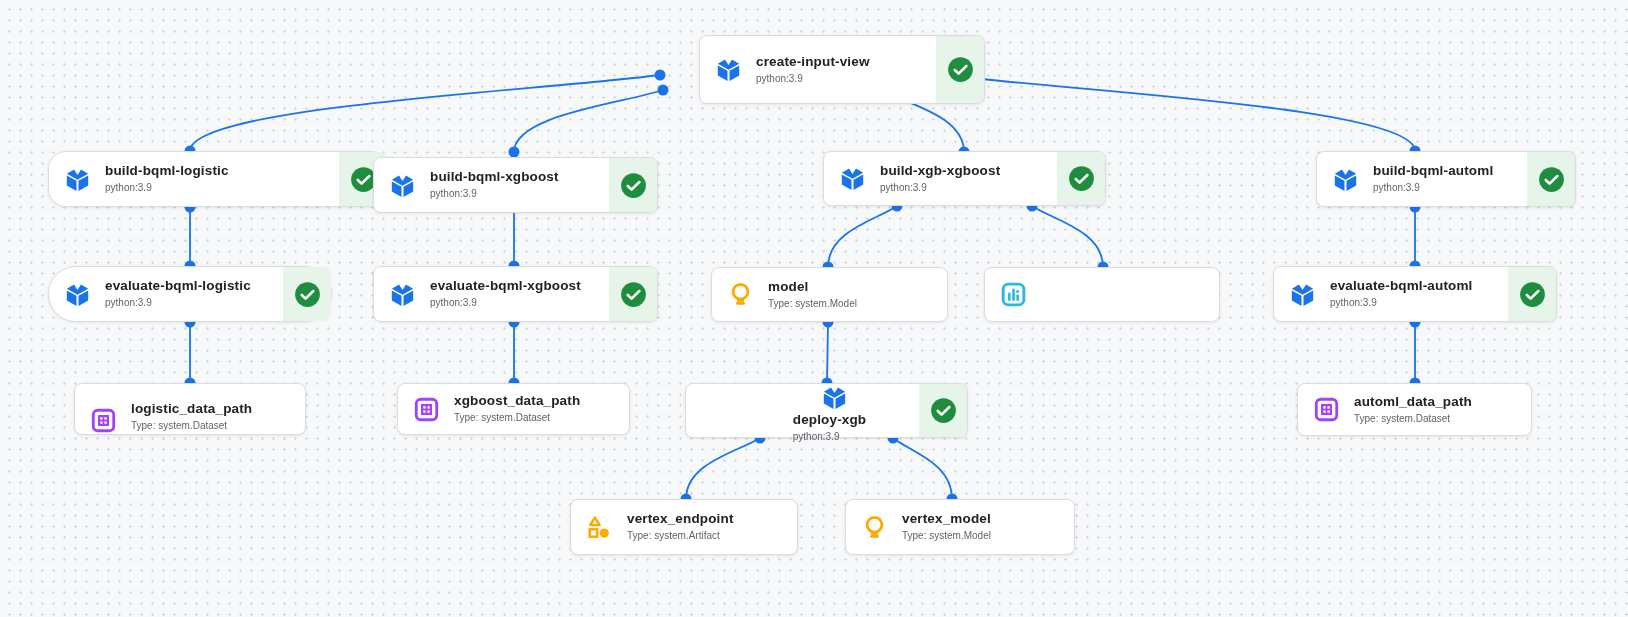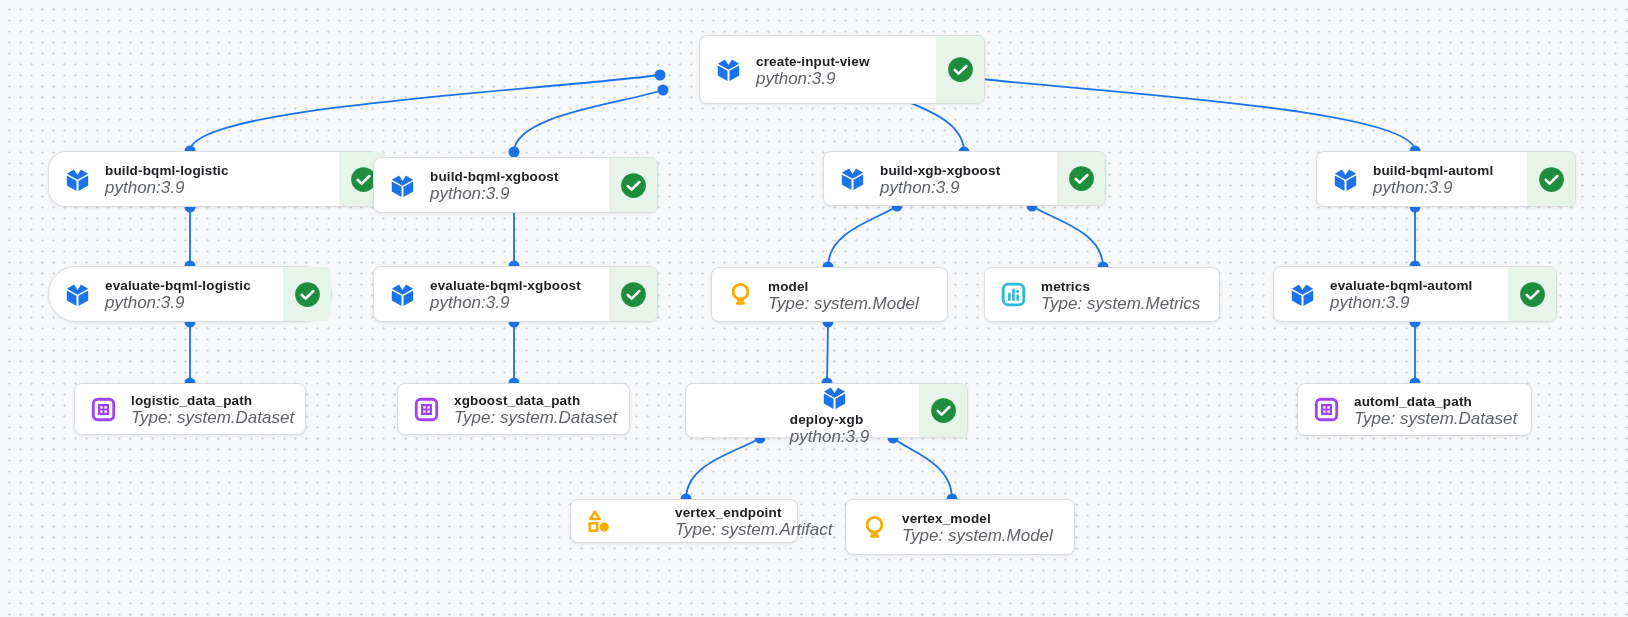--- a/index.html
+++ b/index.html
@@ -21,21 +21,21 @@
   .edge-dot{fill:var(--edge);}
   .node{
     position:absolute; box-sizing:border-box; display:flex; align-items:center;
     background:#fff; border:1px solid var(--card-border); border-radius:8px;
     box-shadow:0 1px 3px rgba(60,64,67,.10); cursor:pointer;
   }
   .node .icon{width:27px; height:27px; margin-left:15px; flex:0 0 27px; display:flex; align-items:center; justify-content:center;}
   .node .icon svg{width:27px; height:27px; display:block;}
   .node .texts{margin-left:14px; min-width:0; padding-right:8px;}
   .node .title{font-size:13.5px; font-weight:700; color:var(--title); letter-spacing:.15px; white-space:nowrap; line-height:17px;}
-  .node .subtitle{font-size:17px; color:var(--subtitle); white-space:nowrap; line-height:16px; margin-top:1px;font-style:italic;}
+  .node .subtitle{font-size:10px; color:var(--subtitle); white-space:nowrap; line-height:16px; margin-top:1px;}
   .node .status{
     position:absolute; top:0; right:0; bottom:0; width:48px;
     background:var(--check-bg); border-radius:0 7px 7px 0;
     display:flex; align-items:center; justify-content:center;
   }
   .node .status svg{width:27px; height:27px; display:block;}
 </style>
 </head>
 <body>
 
@@ -259,24 +259,20 @@
       <div class="node" style="left: 984px; top: 267px; width: 236px; height: 55px;">
     <span class="icon">
           <svg viewBox="0 0 24 24" xmlns="http://www.w3.org/2000/svg">
        <rect x="2.8" y="2.8" width="18.4" height="18.4" rx="4.6" fill="none" stroke="#2bb9d9" stroke-width="2.6"></rect>
        <line x1="8.3" y1="11.4" x2="8.3" y2="16.6" stroke="#2bb9d9" stroke-width="2.3" stroke-linecap="round"></line>
        <line x1="12" y1="7.8" x2="12" y2="16.6" stroke="#2bb9d9" stroke-width="2.3" stroke-linecap="round"></line>
        <line x1="15.7" y1="12.9" x2="15.7" y2="16.6" stroke="#2bb9d9" stroke-width="2.3" stroke-linecap="round"></line>
        <circle cx="15.7" cy="9.3" r="1.35" fill="#2bb9d9"></circle>
      </svg>
         </span>
-    <div class="texts">
-      <div class="title">metrics</div>
-      <div class="subtitle">Type: system.Metrics</div>
-    </div>
 
   </div>
       <div class="node" style="left: 1273px; top: 266px; width: 284px; height: 56px;">
     <span class="icon">
           <svg viewBox="0 0 24 24" xmlns="http://www.w3.org/2000/svg">
        <polygon points="12,1.4 21.5,6.8 12,12.2 2.5,6.8" fill="#1a73e8"></polygon>
        <polygon points="7.6,1.2 16.4,1.2 12,7.9" fill="#ffffff"></polygon>
        <polygon points="2.5,8.4 11.1,13.2 11.1,22.3 2.5,17.4" fill="#1a73e8"></polygon>
        <polygon points="21.5,8.4 12.9,13.2 12.9,22.3 21.5,17.4" fill="#1a73e8"></polygon>
      </svg>
@@ -287,21 +283,21 @@
     </div>
     <div class="status">
       <span>
         <svg viewBox="0 0 24 24" xmlns="http://www.w3.org/2000/svg">
           <circle cx="12" cy="12" r="11" class="check-circle" fill="#1e8e3e"></circle>
           <path d="M6.9 12.4 L10.3 15.7 L17.2 8.9" fill="none" stroke="#ffffff" stroke-width="2.3" stroke-linecap="round" stroke-linejoin="round"></path>
         </svg>
       </span>
     </div>
   </div>
-      <div class="node" style="left: 74px; top: 383px; width: 232px; height: 52px;">
+      <div class="node" style="left: 74px; top: 383px; width: 232px; height: 52px; align-items: flex-end;">
     <span class="icon">
           <svg viewBox="0 0 24 24" xmlns="http://www.w3.org/2000/svg">
        <rect x="2.9" y="2.9" width="18.2" height="18.2" rx="4" fill="none" stroke="#a142f4" stroke-width="2.5"></rect>
        <rect x="7.1" y="7.1" width="9.8" height="9.8" fill="#a142f4"></rect>
        <rect x="9.1" y="9.1" width="2.1" height="2.1" fill="#ffffff"></rect>
        <rect x="12.8" y="9.1" width="2.1" height="2.1" fill="#ffffff"></rect>
        <rect x="9.1" y="12.8" width="2.1" height="2.1" fill="#ffffff"></rect>
        <rect x="12.8" y="12.8" width="2.1" height="2.1" fill="#ffffff"></rect>
      </svg>
         </span>
@@ -360,21 +356,21 @@
        <rect x="9.1" y="12.8" width="2.1" height="2.1" fill="#ffffff"></rect>
        <rect x="12.8" y="12.8" width="2.1" height="2.1" fill="#ffffff"></rect>
      </svg>
         </span>
     <div class="texts">
       <div class="title">automl_data_path</div>
       <div class="subtitle">Type: system.Dataset</div>
     </div>
 
   </div>
-      <div class="node" style="left: 570px; top: 499px; width: 228px; height: 44px; gap: 48px;">
+      <div class="node" style="left: 570px; top: 499px; width: 228px; height: 56px;">
     <span class="icon">
           <svg viewBox="0 0 24 24" xmlns="http://www.w3.org/2000/svg">
        <polygon points="7.9,3.2 12.1,9.7 3.7,9.7" fill="none" stroke="#f9ab00" stroke-width="2.2" stroke-linejoin="round"></polygon>
        <rect x="3.3" y="13.6" width="6.6" height="6.6" fill="none" stroke="#f9ab00" stroke-width="2.2"></rect>
        <circle cx="16.2" cy="16.9" r="4.1" fill="#f9ab00"></circle>
      </svg>
         </span>
     <div class="texts">
       <div class="title">vertex_endpoint</div>
       <div class="subtitle">Type: system.Artifact</div>

